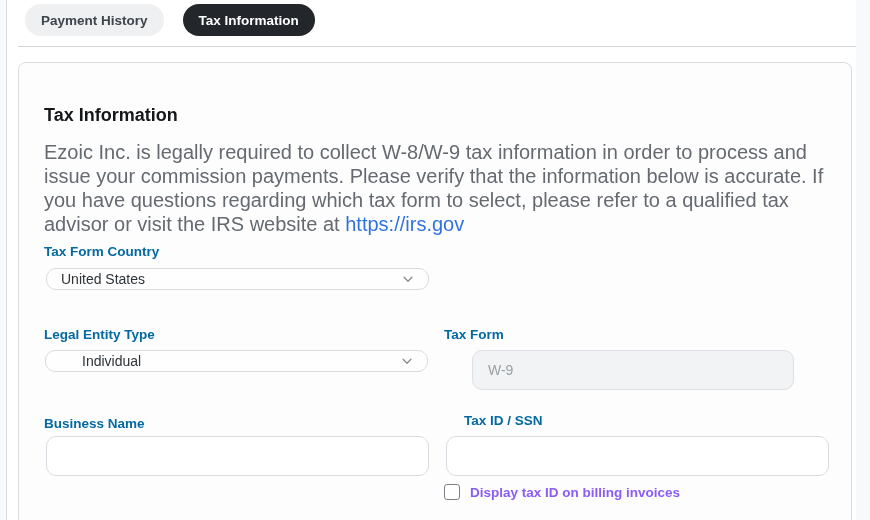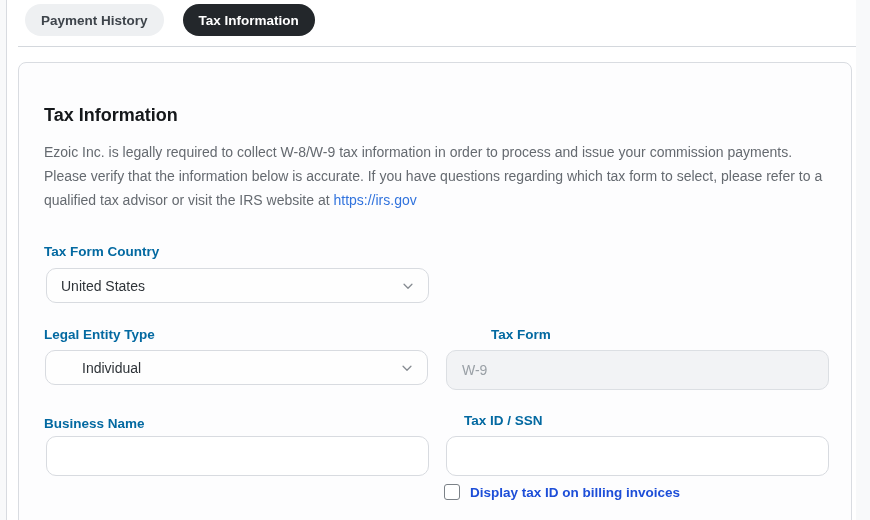--- a/index.html
+++ b/index.html
@@ -42,31 +42,31 @@
     z-index: 1;
   }
   .card-title {
     position: absolute; left: 44px; top: 105px;
     font-size: 18px; font-weight: 700; color: #15181b;
     z-index: 2;
   }
   .card-desc {
     position: absolute; left: 44px; top: 140px;
     width: 792px;
-    font-size: 14px; line-height: 24px;
+    font-size: 20px; line-height: 24px;
     color: #656a70; z-index: 2;
   }
   .card-desc a { color: #3173dd; text-decoration: none; }
   .field-label {
     position: absolute;
     font-size: 13.5px; font-weight: 700; color: #0369a1;
     z-index: 2; white-space: nowrap;
   }
   .select {
-    position: absolute; height: 35px; width: 383px;
+    position: absolute; height: 22px; width: 383px;
     background: #fefefe;
     border: 1px solid #d8dbe0; border-radius: 10px;
     display: flex; align-items: center; justify-content: space-between;
     padding: 0 13px 0 14px;
     font-size: 14px; color: #2e3338;
     cursor: pointer; z-index: 2;
   }
   .chev { display: flex; align-items: center; color: #878c92; }
   .text-input {
     position: absolute; height: 40px;
@@ -84,29 +84,29 @@
     position: absolute; left: 444px; top: 484px;
     display: flex; align-items: center; gap: 10px; z-index: 2;
   }
   .checkbox {
     appearance: none; -webkit-appearance: none;
     width: 16px; height: 16px;
     border: 1px solid #7b8187; border-radius: 3px;
     background: #ffffff; cursor: pointer; margin: 0;
   }
   .checkbox-label {
-    font-size: 13.5px; font-weight: 700; color: #1d4ed8;
+    font-size: 13.5px; font-weight: 700; color: #8b5cf6;
   }
   
   #lbl-country { left: 44px; top: 244px; }
   #sel-country { left: 46px; top: 268px; }
   #lbl-entity  { left: 44px; top: 327px; text-align: center; }
   #sel-entity  { left: 45px; top: 350px; padding-left: 36px; }
-  #lbl-taxform { left: 444px; top: 327px; margin-left: 47px; }
-  #inp-taxform { left: 446px; top: 350px; width: 383px; }
+  #lbl-taxform { left: 444px; top: 327px; }
+  #inp-taxform { left: 472px; top: 350px; width: 322px; }
   #lbl-bname   { left: 44px; top: 416px; }
   #inp-bname   { left: 46px; top: 436px; width: 383px; }
   #lbl-taxid   { left: 464px; top: 413px; }
   #inp-taxid   { left: 446px; top: 436px; width: 383px; }
 </style>
 </head>
 <body>
 
 <div class="panel"></div>
 

